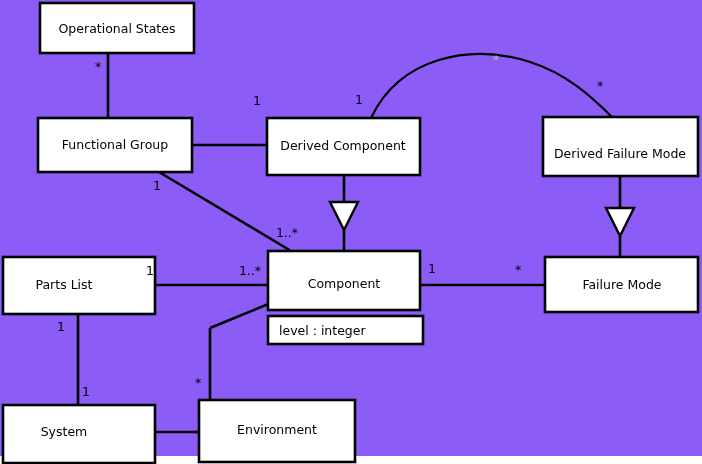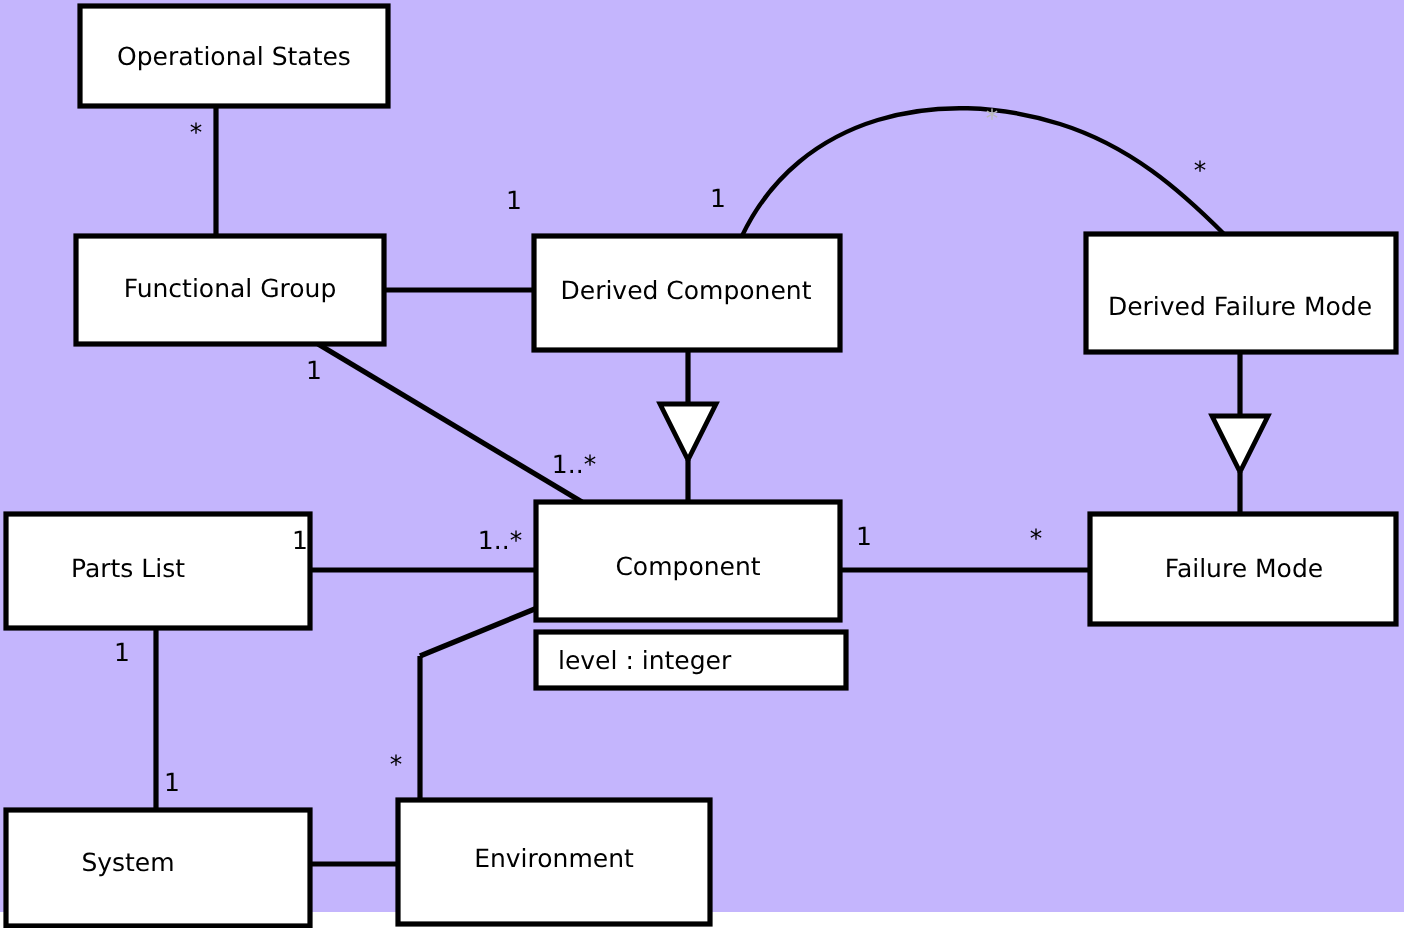--- a/index.html
+++ b/index.html
@@ -10,21 +10,21 @@
   body {
     width: 702px;
     height: 464px;
     font-family: "DejaVu Sans", "Liberation Sans", sans-serif;
     overflow: hidden;
   }
   #diagram-root {
     position: relative;
     width: 702px;
     height: 456px;
-    background: #c4b5fd;
+    background: #8b5cf6;
   }
   svg.uml-canvas {
     display: block;
     width: 702px;
     height: 464px;
   }
   .cls-box {
     fill: #ffffff;
     stroke: #000000;
     stroke-width: 2.6;

